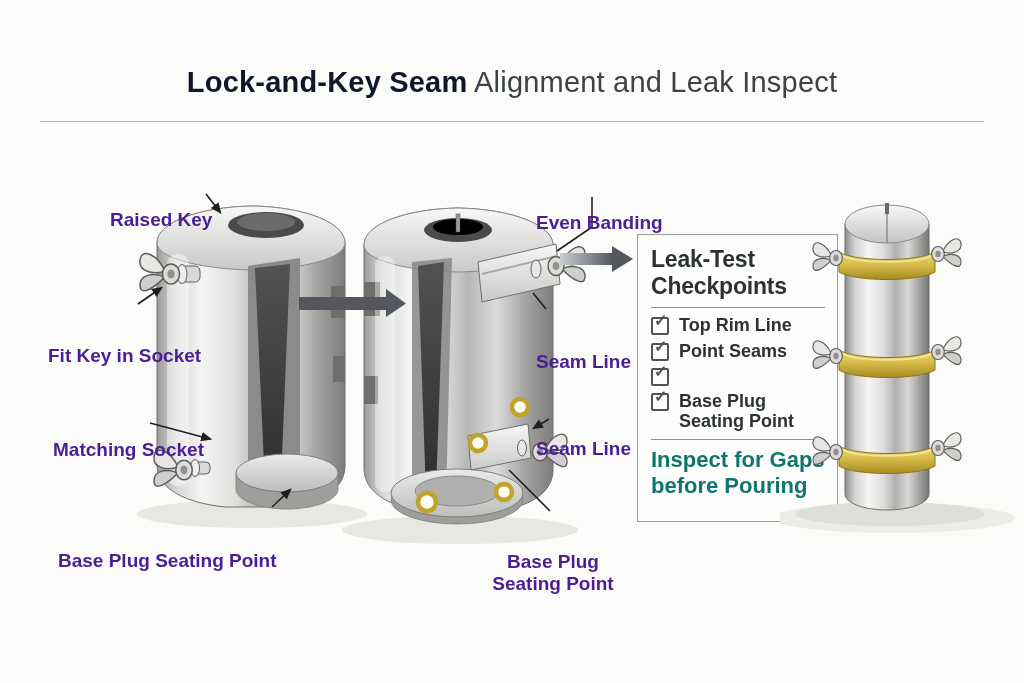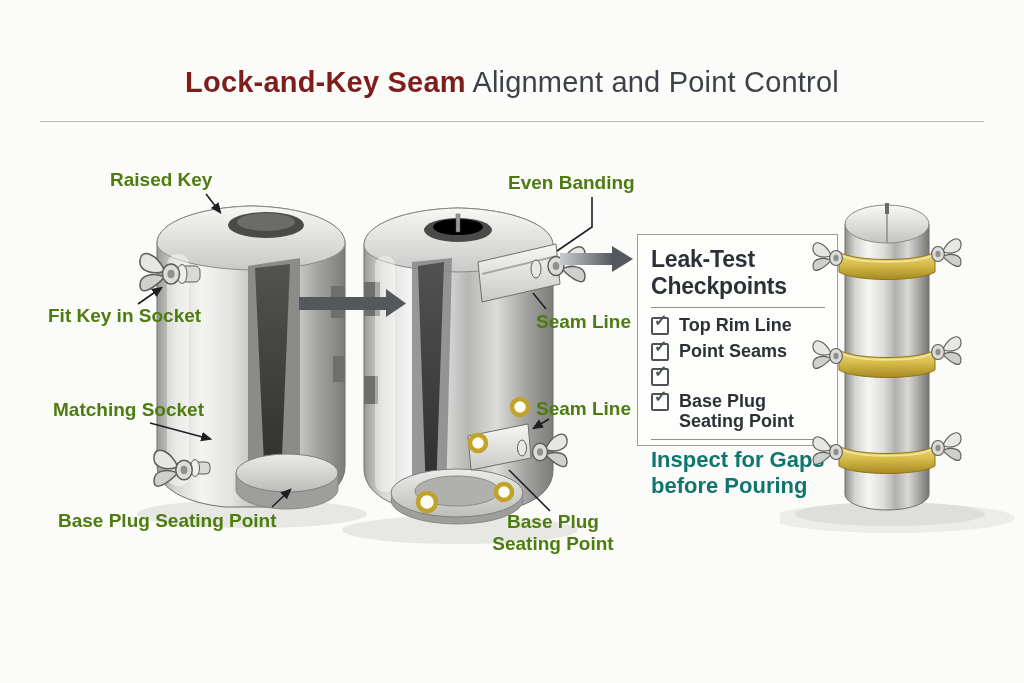--- a/index.html
+++ b/index.html
@@ -1,41 +1,41 @@
 <!DOCTYPE html>
 <html><head>
 <meta charset="utf-8">
 <style>
   html,body{margin:0;padding:0;}
   body{font-family:"Liberation Sans", sans-serif; background:#e8e8e6;}
   .stage{position:relative;width:1024px;height:683px;background:#fbfbf9;overflow:hidden;margin:0 auto;}
   .title{position:absolute;top:66px;left:0;width:100%;text-align:center;font-size:29px;color:#3d4248;letter-spacing:.2px;}
-  .title b{font-weight:700;color:#7f1d1d;}
+  .title b{font-weight:700;color:#0f172a;}
   .title-rule{position:absolute;top:121px;left:40px;width:944px;border:0;border-top:1px solid #b7b7b5;margin:0;}
   .fig{position:absolute;left:0;top:0;width:1024px;height:683px;z-index:1;}
   .fig-right{position:absolute;left:780px;top:185px;width:244px;height:370px;z-index:3;}
-  .lbl{position:absolute;font-size:19px;font-weight:600;color:#4d7c0f;white-space:nowrap;z-index:4;line-height:1.18;}
+  .lbl{position:absolute;font-size:19px;font-weight:600;color:#4c1d95;white-space:nowrap;z-index:4;line-height:1.18;margin-top:40px;}
   .lbl.center{white-space:normal;text-align:center;}
   
-  .panel{position:absolute;left:637px;top:234px;width:201px;height:212px;box-sizing:border-box;
+  .panel{position:absolute;left:637px;top:234px;width:201px;height:288px;box-sizing:border-box;
          background:#fdfdfb;border:1.5px solid #9c9c9a;z-index:2;padding:11px 12px 10px 13px;}
   .panel-title{font-size:23px;font-weight:700;color:#2c3136;line-height:1.16;letter-spacing:-.2px;}
   .panel-sep{border:0;border-top:1px solid #8f8f8d;margin:8px 0 7px 0;}
   .chk-item{display:flex;align-items:flex-start;gap:10px;margin:5px 0;font-size:18px;font-weight:600;color:#2c3136;line-height:1.12;}
   .chk-box{flex:0 0 auto;width:14px;height:14px;border:2px solid #4d5256;border-radius:2px;position:relative;margin-top:2px;}
   .chk-mark{position:absolute;left:1px;top:-7px;font-size:16px;font-weight:700;color:#4d5256;}
   .panel-note{font-size:22px;font-weight:700;color:#0f766e;line-height:1.2;margin-top:6px;}
 </style>
 </head>
 <body>
 
 <div class="stage">
 
   <div class="title">
-    <b>Lock-and-Key Seam</b><span> Alignment and Point Control</span>
+    <b>Lock-and-Key Seam</b><span> Alignment and Leak Inspect</span>
   </div>
   <hr class="title-rule">
 
   <svg class="fig" viewBox="0 0 1024 683">
     <defs>
       <linearGradient id="metalH" x1="0" y1="0" x2="1" y2="0">
         <stop offset="0" stop-color="#9a9a98"></stop>
           <stop offset=".1" stop-color="#d8d8d6"></stop>
         <stop offset=".24" stop-color="#f4f4f2"></stop>
           <stop offset=".4" stop-color="#e2e2e0"></stop>
@@ -165,21 +165,21 @@
       <path d="M546,309 L533,293"></path>
       <path d="M549,419 L534,428" marker-end="url(#ah)"></path>
       <path d="M550,511 L509,470"></path>
     </g>
   </svg>
 
   <div class="lbl" style="left:110px;top:169px;">Raised Key</div>
   <div class="lbl" style="left:48px;top:305px;">Fit Key in Socket</div>
   <div class="lbl" style="left:53px;top:399px;">Matching Socket</div>
   <div class="lbl" style="left:58px;top:510px;">Base Plug Seating Point</div>
-  <div class="lbl" style="left:508px;top:172px;">Even Banding</div>
+  <div class="lbl" style="left:536px;top:172px;">Even Banding</div>
   <div class="lbl" style="left:536px;top:311px;">Seam Line</div>
   <div class="lbl" style="left:536px;top:398px;">Seam Line</div>
   <div class="lbl center" style="left:487px;top:511px;width:132px;">Base Plug Seating Point</div>
 
   <div class="panel">
     <div class="panel-title">Leak-Test Checkpoints</div>
     <hr class="panel-sep">
     <div class="chk-item">
       <span class="chk-box">
           <span class="chk-mark">✓</span>

